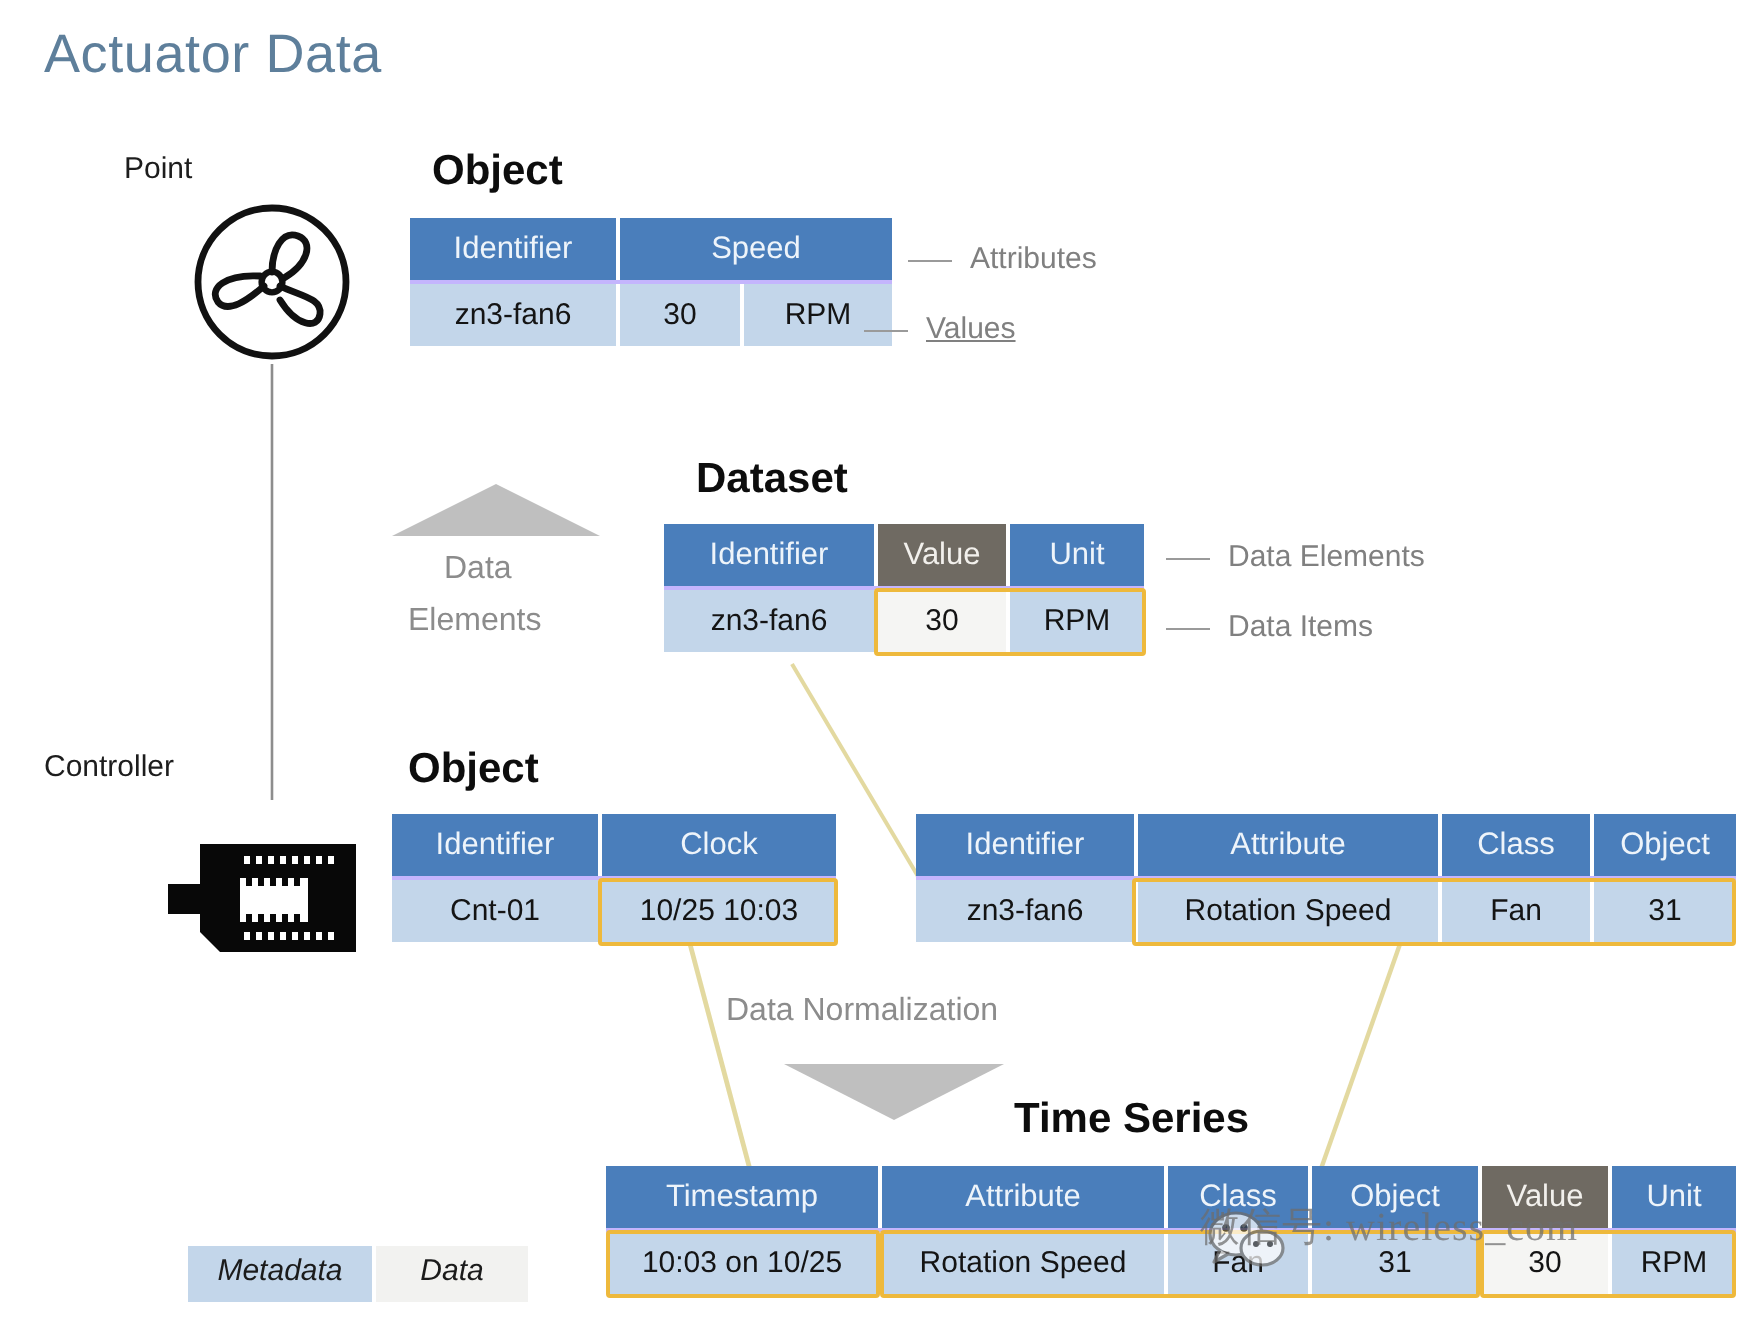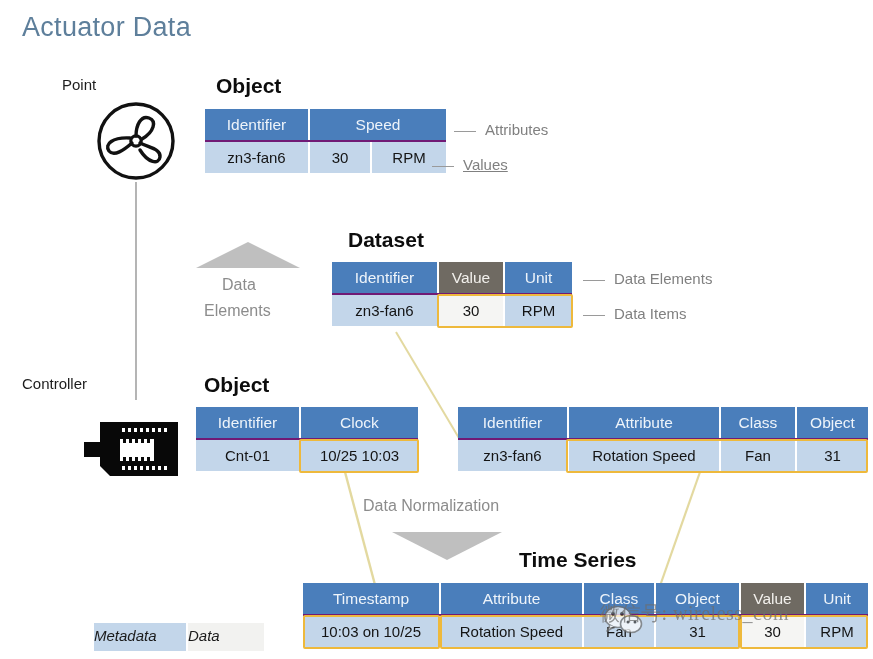--- a/index.html
+++ b/index.html
@@ -49,21 +49,21 @@
     vertical-align:middle;
     font-size:15px;
     border-right:2px solid #ffffff;
   }
   .tbl td:last-child{border-right:none;}
   .tbl tr.head td{
     background:#4a7ebb;
     color:#eef4fa;
     height:31px;
     font-size:15.5px;
-    border-bottom:2px solid #701a75;
+    border-bottom:2px solid #c4b5fd;
   }
   .tbl tr.body td{
     background:#c3d6ea;
     color:#141414;
     height:31px;
     font-size:15px;
   }
   .tbl tr.head td.grey{background:#6f6a62;color:#f2f0ec;}
   .tbl tr.body td.white{background:#f5f5f3;}
 
@@ -79,21 +79,21 @@
   
   svg.wires{position:absolute;left:0;top:0;width:873px;height:659px;pointer-events:none;}
 
   
   #fan-icon{left:96px;top:101px;}
   #controller-icon{left:82px;top:418px;}
 
   
   .legend-chip{
     position:absolute;height:28px;line-height:26px;
-    font-size:15px;font-style:italic;color:#1b1b1b;
+    font-size:15px;font-style:italic;color:#1b1b1b;text-align:center;
   }
 
   
   #watermark{
     left:600px;top:600px;
     font-family:"Liberation Serif", serif;
     font-size:20px;color:#6d6d6d;opacity:.72;
     white-space:nowrap;letter-spacing:.5px;
   }
   #wm-icon{left:603px;top:605px;opacity:.72;}
@@ -281,21 +281,21 @@
     </table>
   <div class="hl" style="left:566px;top:439px;width:302px;height:34px;"></div>
 
   <div class="abs grey-note" style="left:363px;top:497px;">Data  Normalization</div>
   <div class="abs" style="left:392px;top:530px;">
     <svg width="110" height="32" viewBox="0 0 110 32">
       <polygon points="0,2 110,2 55,30" fill="#bfbfbf"></polygon>
     </svg>
   </div>
 
-  <div class="abs block-title" style="left:507px;top:548px;margin-left:12px;">Time Series</div>
+  <div class="abs block-title" style="left:507px;top:548px;">Time Series</div>
 
   <table class="tbl" id="tbl-time-series" style="left:303px;top:583px;width:565px;">
     <colgroup>
       <col style="width:137px">
         <col style="width:143px">
         <col style="width:72px">
       <col style="width:85px">
         <col style="width:65px">
         <col style="width:63px">
     </colgroup>

